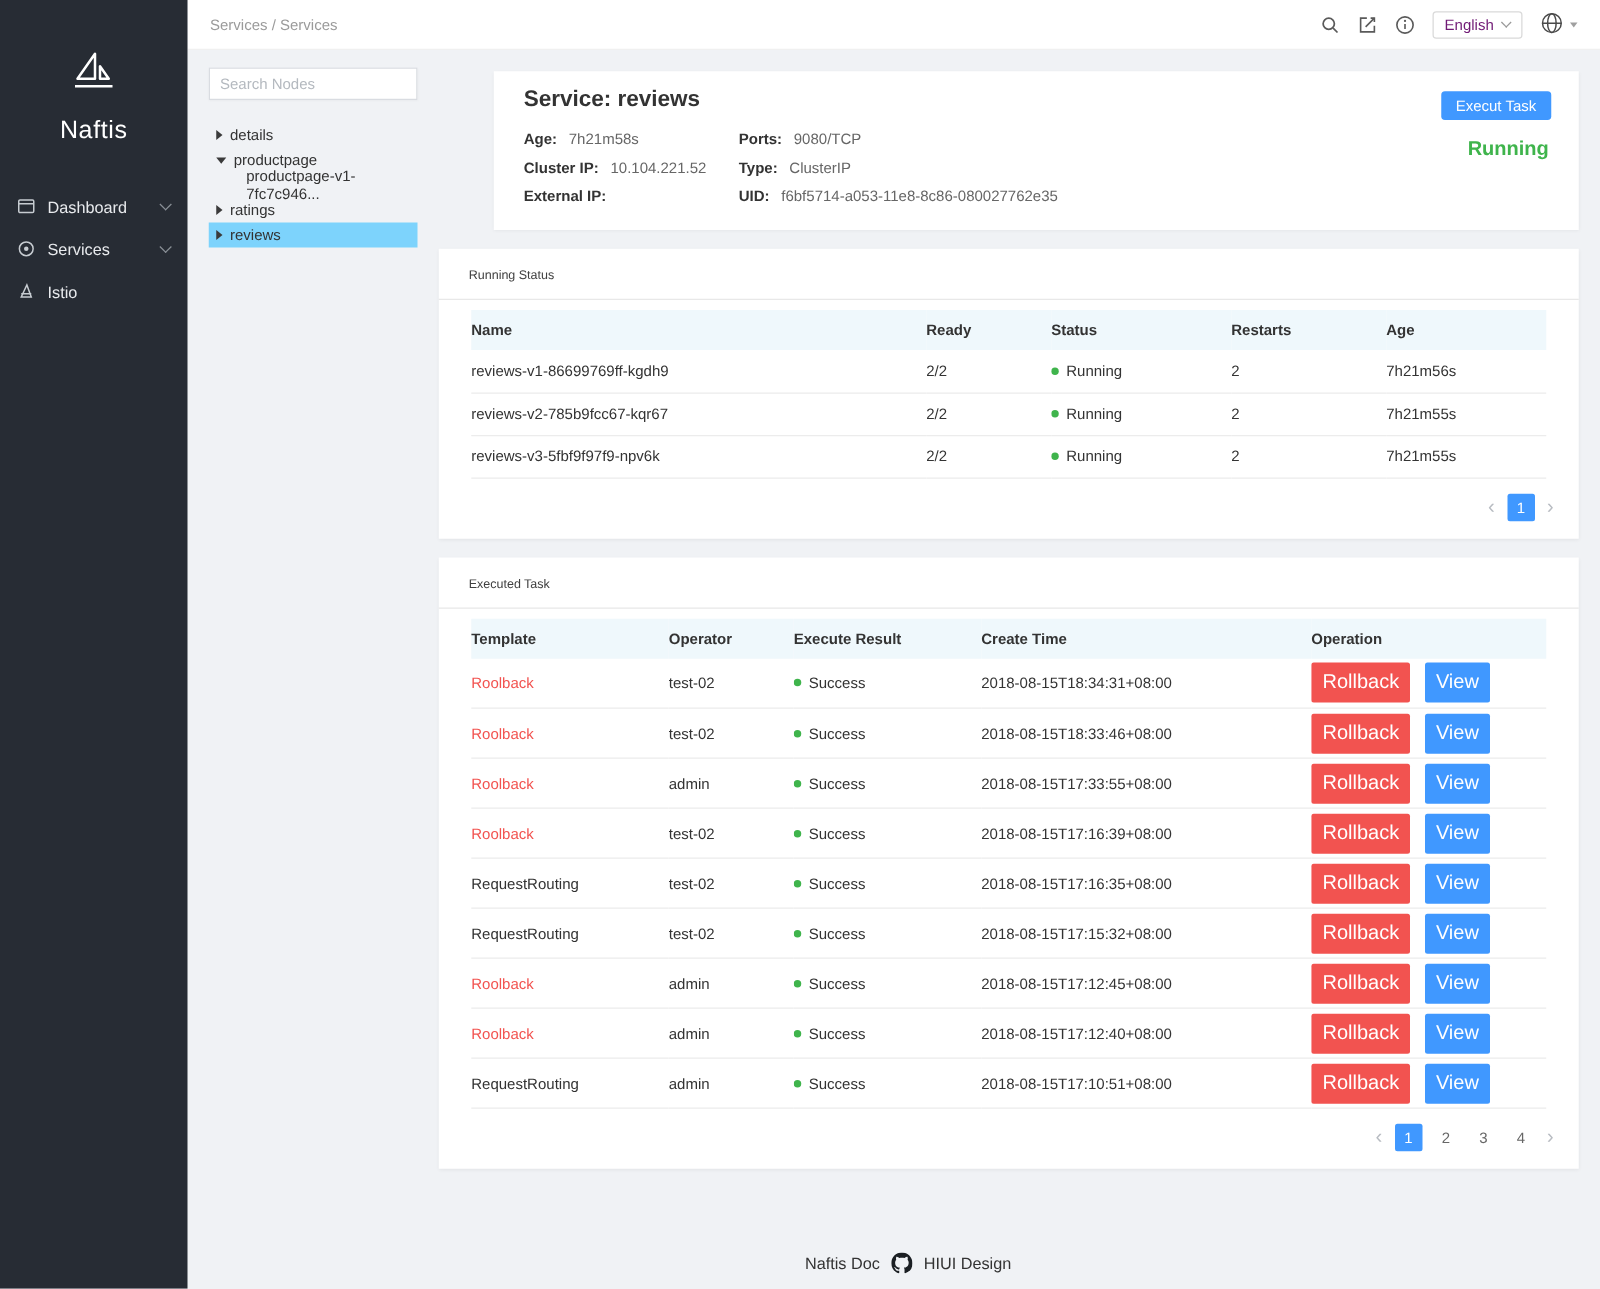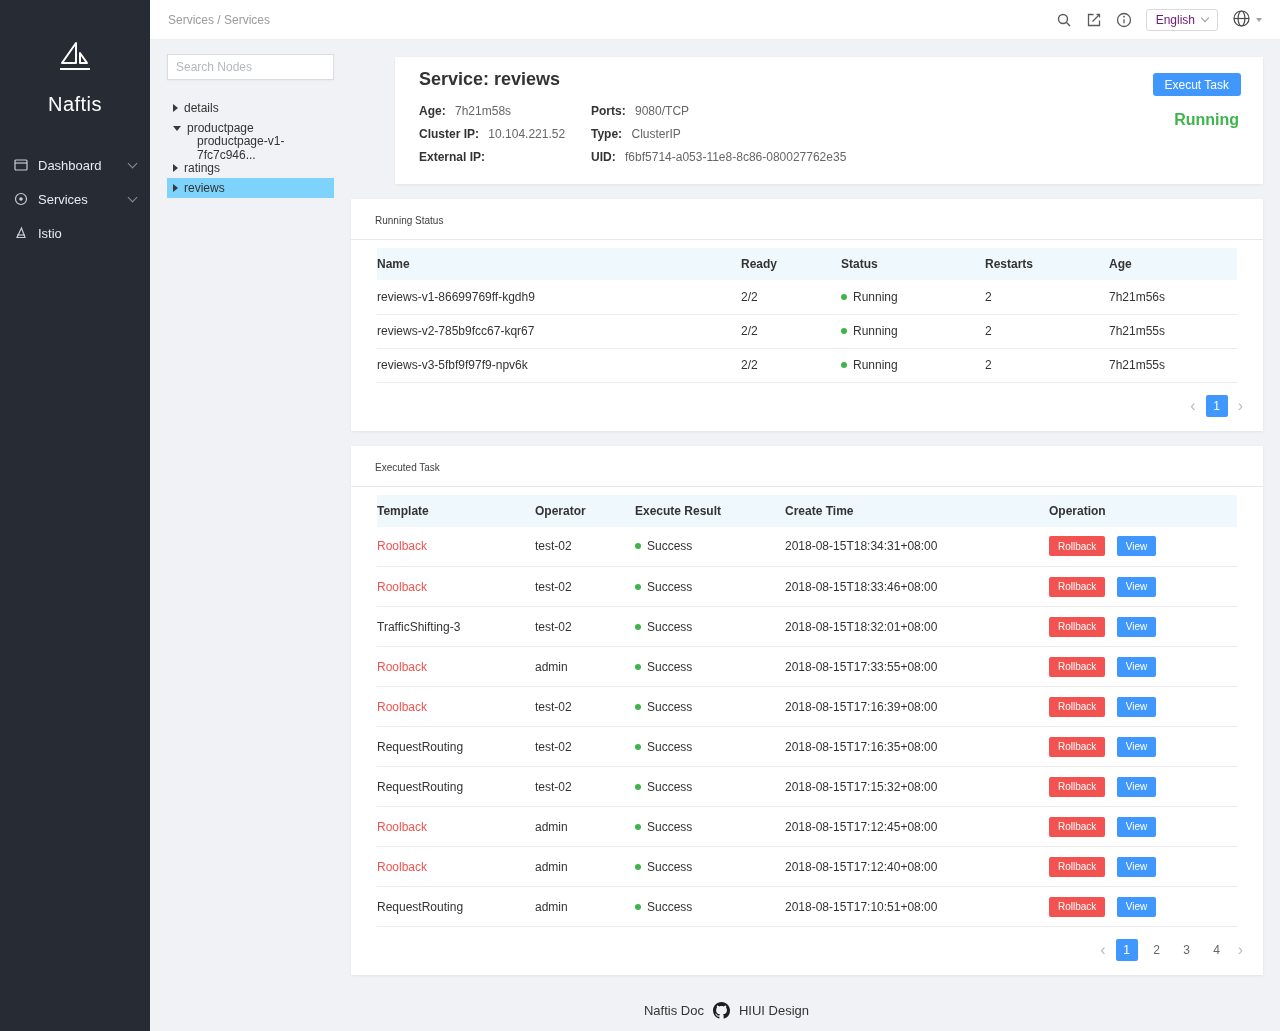--- a/index.html
+++ b/index.html
@@ -52,21 +52,21 @@
   
   .card-title { font-size:10px; color:#404040; padding:16px 24px 13px; border-bottom:1px solid #e8e8e8; }
   .table-wrap { padding:8px 26px 0; }
   table { width:100%; border-collapse:collapse; table-layout:fixed; font-size:12px; color:#333; }
   thead th { background:#eff8fc; font-weight:700; text-align:left; height:32px; padding:0 8px 0 0; }
   tbody td { height:34px; padding:0 8px 0 0; border-bottom:1px solid #ececec; overflow:hidden; white-space:nowrap; }
   .exec-table tbody td { height:40px; }
   .dot { display:inline-block; width:6px; height:6px; border-radius:50%; background:#3fb44c; margin-right:6px; vertical-align:1px; }
   .tpl-link { cursor:pointer; }
   .tpl-link.red-link { color:#f25350; }
-  .btn-sm { border:none; border-radius:2px; color:#fff; font-size:10px; height:20px; padding:0 9px; margin-right:8px; cursor:pointer; font-family:inherit; }
+  .btn-sm { border:none; border-radius:2px; color:#fff; font-size:16px; height:32px; padding:0 9px; margin-right:8px; cursor:pointer; font-family:inherit; }
   .btn-rollback { background:#f25350; }
   .btn-view { background:#4098ff; }
   
   .pagination { display:flex; justify-content:flex-end; align-items:center; gap:8px; padding:12px 18px 14px; }
   .pages { display:flex; gap:8px; }
   .page-num { min-width:22px; height:22px; display:flex; align-items:center; justify-content:center; font-size:12px; color:#666; cursor:pointer; border-radius:2px; }
   .page-num.active { background:#4098ff; color:#fff; }
   .page-arrow { color:#b8bcc2; font-size:16px; line-height:22px; cursor:pointer; padding:0 2px; }
   
   .footer { position:absolute; left:0; right:0; bottom:12px; display:flex; align-items:center; justify-content:center; gap:9px; font-size:13px; color:#333;padding-left:23px; }
@@ -314,30 +314,20 @@
               <td><span class="tpl-link red-link">Roolback</span></td>
               <td>test-02</td>
               <td><span class="dot"></span><span>Success</span></td>
               <td>2018-08-15T18:33:46+08:00</td>
               <td>
                 <button class="btn-sm btn-rollback">Rollback</button>
                 <button class="btn-sm btn-view">View</button>
               </td>
             </tr>
               <tr>
-              <td><span class="tpl-link">TrafficShifting-3</span></td>
-              <td>test-02</td>
-              <td><span class="dot"></span><span>Success</span></td>
-              <td>2018-08-15T18:32:01+08:00</td>
-              <td>
-                <button class="btn-sm btn-rollback">Rollback</button>
-                <button class="btn-sm btn-view">View</button>
-              </td>
-            </tr>
-              <tr>
               <td><span class="tpl-link red-link">Roolback</span></td>
               <td>admin</td>
               <td><span class="dot"></span><span>Success</span></td>
               <td>2018-08-15T17:33:55+08:00</td>
               <td>
                 <button class="btn-sm btn-rollback">Rollback</button>
                 <button class="btn-sm btn-view">View</button>
               </td>
             </tr>
               <tr>

